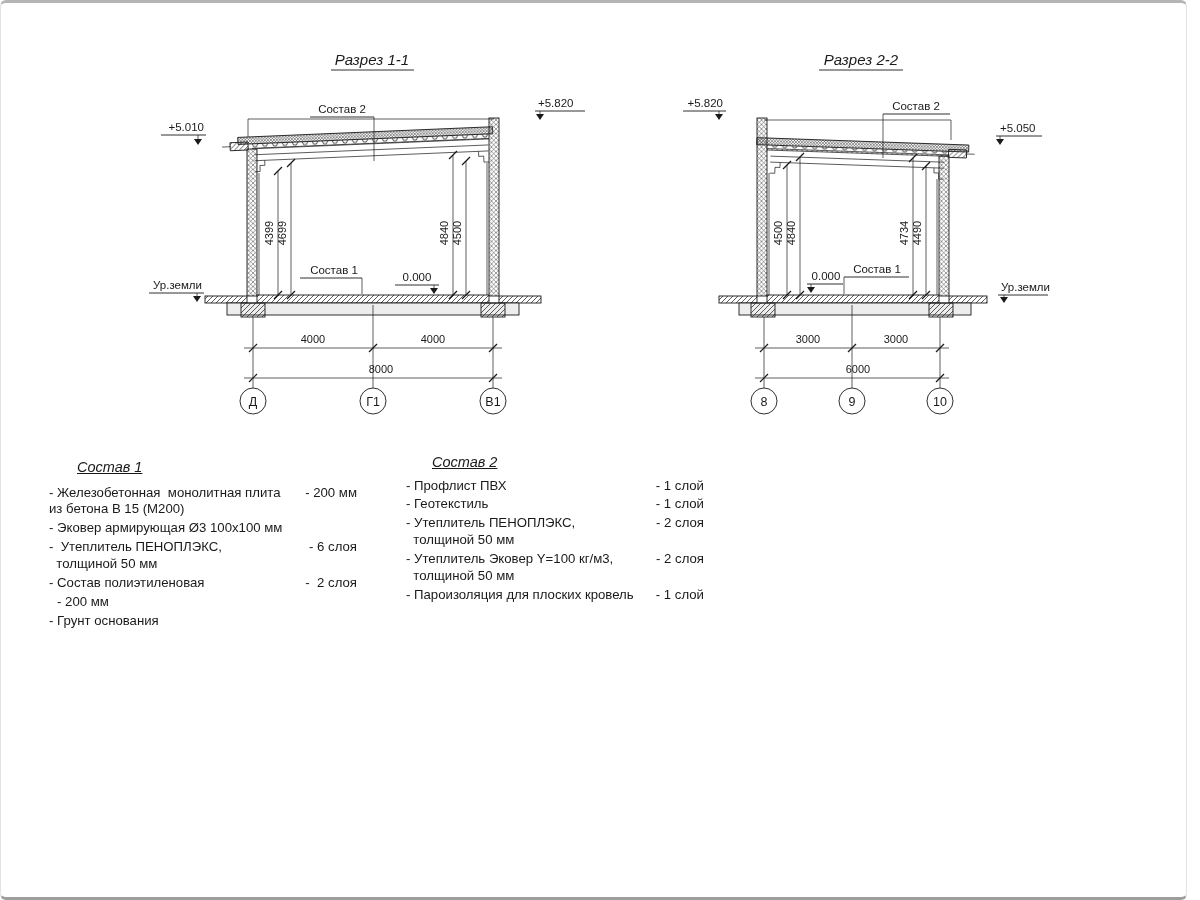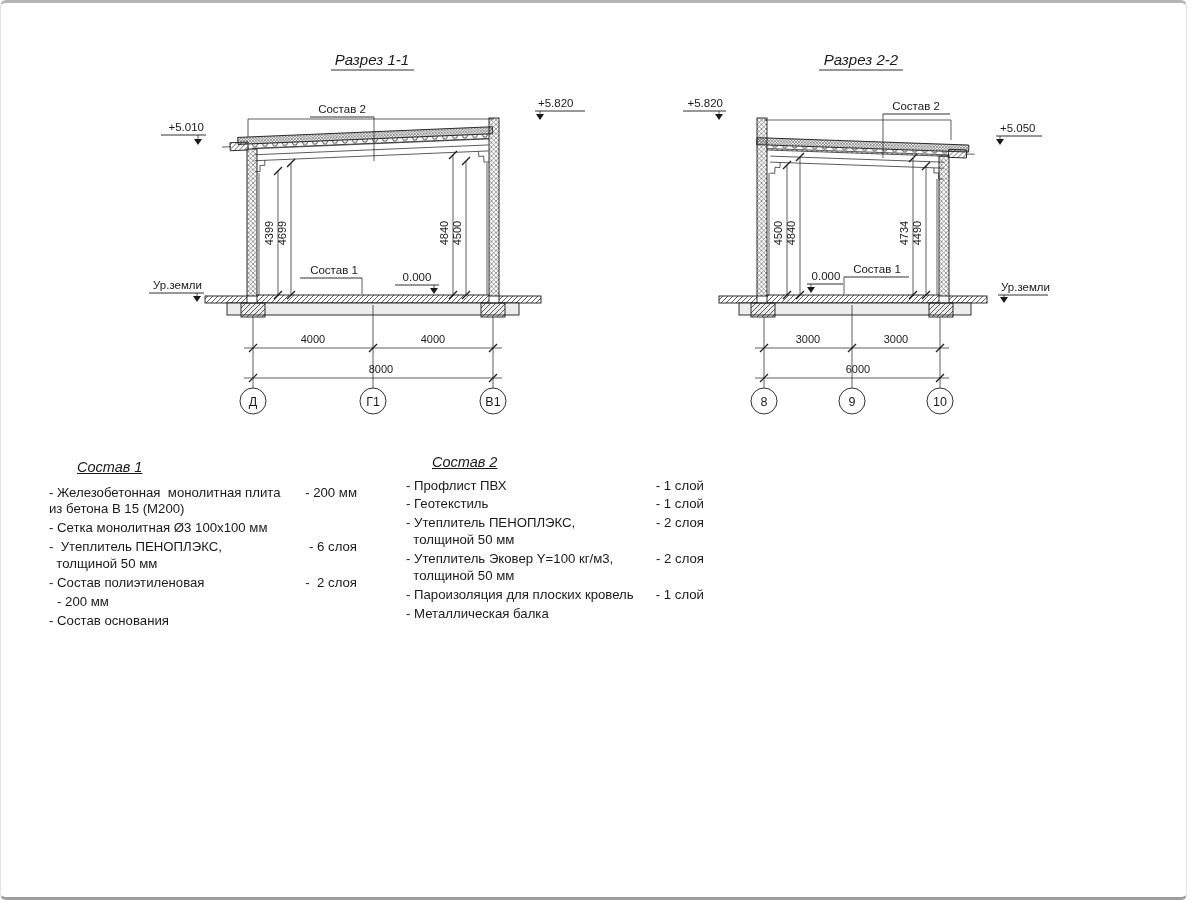--- a/index.html
+++ b/index.html
@@ -280,37 +280,37 @@
 
 <div class="mlist" style="left:48px;top:455px;width:308px;">
   <h3 style="margin-left:28px;">Состав 1</h3>
   <div style="height:6px;"></div>
   <div class="mrow">
     <span class="mtext">- Железобетонная  монолитная плита
 из бетона В 15 (М200)</span>
     <span class="mqty">- 200 мм</span>
   </div>
   <div class="mrow">
-    <span class="mtext">- Сетка монолитная Ø3 100х100 мм</span>
+    <span class="mtext">- Эковер армирующая Ø3 100х100 мм</span>
     <span class="mqty"></span>
   </div>
   <div class="mrow">
     <span class="mtext">-  Утеплитель ПЕНОПЛЭКС,
   толщиной 50 мм</span>
     <span class="mqty">- 6 слоя</span>
   </div>
   <div class="mrow">
     <span class="mtext">- Состав полиэтиленовая</span>
     <span class="mqty">-  2 слоя</span>
   </div>
   <div class="mrow">
     <span class="mqty">- 200 мм</span>
   </div>
   <div class="mrow">
-    <span class="mtext">- Состав основания</span>
+    <span class="mtext">- Грунт основания</span>
     <span class="mqty"></span>
   </div>
 </div>
 
 
 <div class="mlist" style="left:405px;top:450px;width:298px;">
   <h3 style="margin-left:26px;">Состав 2</h3>
   <div style="height:4px;"></div>
   <div class="mrow">
     <span class="mtext">- Профлист ПВХ</span>
@@ -327,19 +327,15 @@
   </div>
   <div class="mrow">
     <span class="mtext">- Утеплитель Эковер Y=100 кг/м3,
   толщиной 50 мм</span>
     <span class="mqty">- 2 слоя</span>
   </div>
   <div class="mrow">
     <span class="mtext">- Пароизоляция для плоских кровель</span>
     <span class="mqty">- 1 слой</span>
   </div>
-  <div class="mrow">
-    <span class="mtext">- Металлическая балка</span>
-    <span class="mqty"></span>
-  </div>
 </div>
 
 </div>
 
 </body></html>

